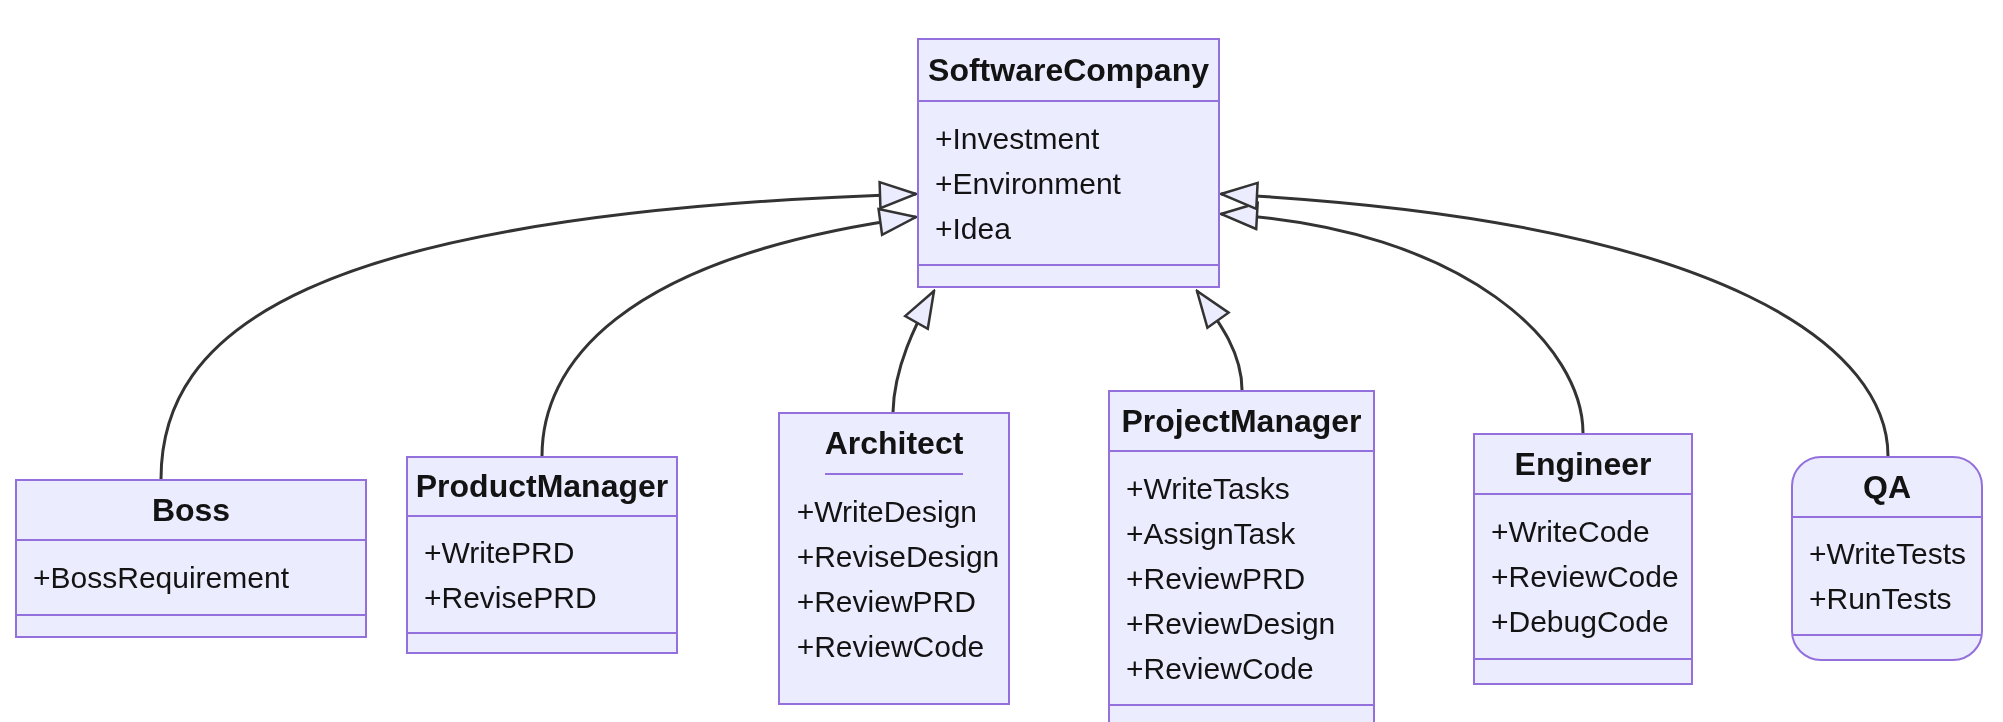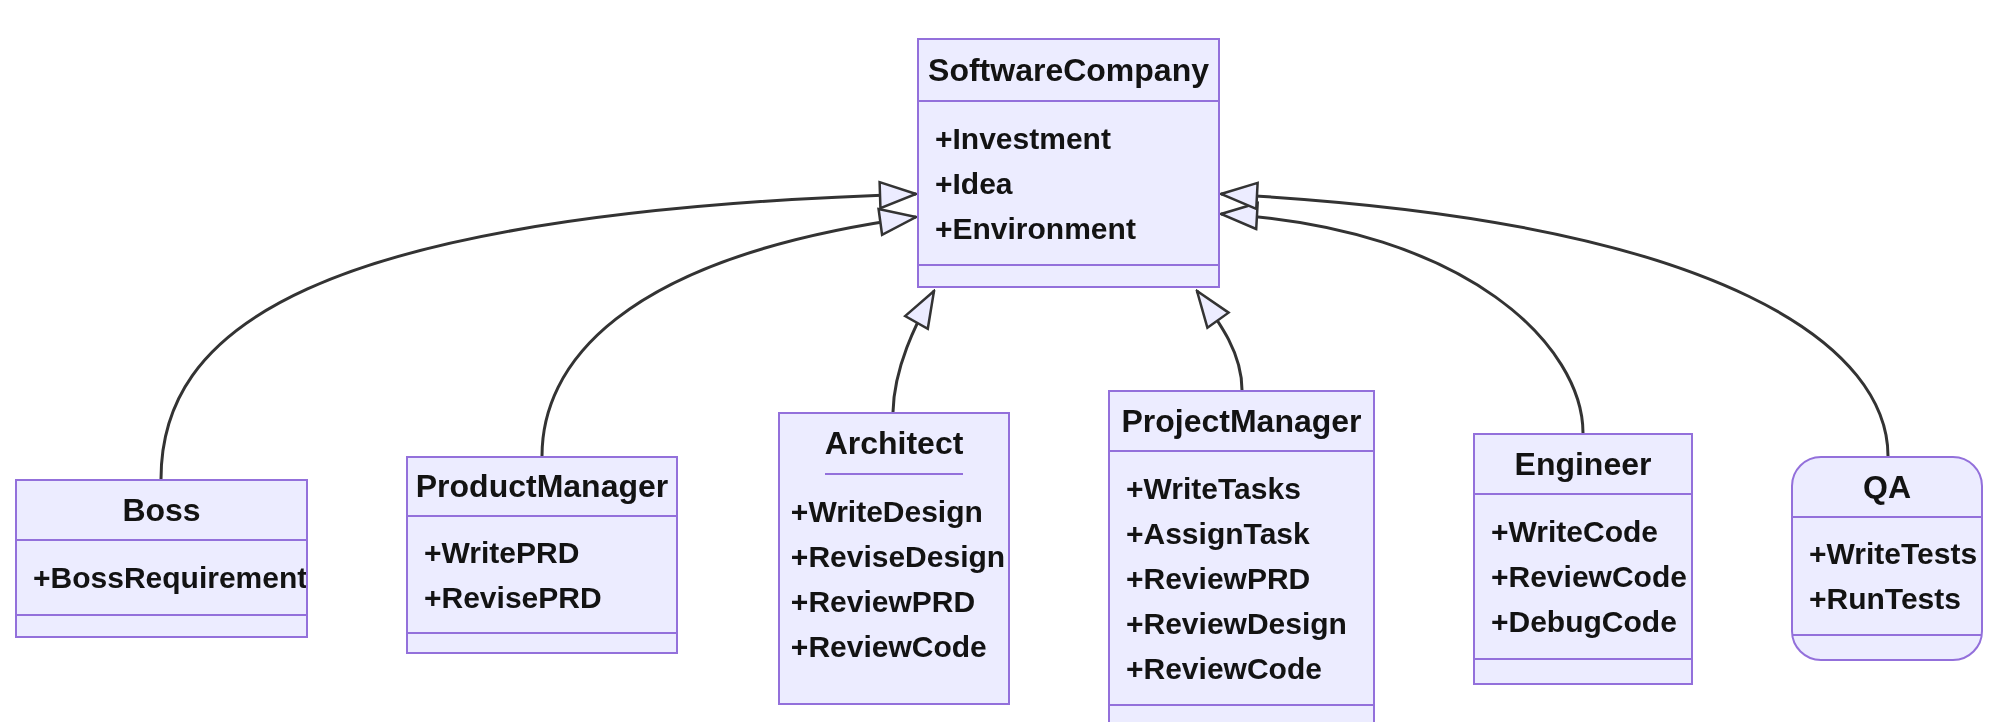--- a/index.html
+++ b/index.html
@@ -39,21 +39,20 @@
   }
   .cls-attrs {
     box-sizing: border-box;
     flex: 1 1 auto;
     display: flex;
     flex-direction: column;
     justify-content: center;
     padding-left: 16px;
     padding-right: 8px;
     overflow: hidden;
-    font-weight: bold;
   }
   .attr {
     font-size: 30px;
     line-height: 45px;
     white-space: nowrap;
   }
   .cls-methods {
     box-sizing: border-box;
     flex: 0 0 auto;
     border-top: 2px solid #9370DB;
@@ -77,27 +76,27 @@
       <path d="M 1242 367 C 1242 330, 1220 300, 1197 268" marker-end="url(#hollowTriangle)"></path>
       <path d="M 1583 410 C 1583 325, 1470 205, 1221 191" marker-end="url(#hollowTriangle)"></path>
       <path d="M 1888 433 C 1888 330, 1740 198, 1221 171" marker-end="url(#hollowTriangle)"></path>
     </g>
   </svg>
 
   <div class="class-box" style="left:917px; top:15px; width:303px; height:250px;">
     <div class="cls-title" style="height:62px">SoftwareCompany</div>
     <div class="cls-attrs">
       <div class="attr">+Investment</div>
+      <div class="attr">+Environment</div>
       <div class="attr">+Idea</div>
-      <div class="attr">+Environment</div>
     </div>
     <div class="cls-methods" style="height:22px"></div>
   </div>
 
-  <div class="class-box" style="left:15px; top:456px; width:293px; height:159px;">
+  <div class="class-box" style="left:15px; top:456px; width:352px; height:159px;">
     <div class="cls-title" style="height:60px">Boss</div>
     <div class="cls-attrs">
       <div class="attr">+BossRequirement</div>
     </div>
     <div class="cls-methods" style="height:22px"></div>
   </div>
 
   <div class="class-box" style="left:406px; top:433px; width:272px; height:198px;">
     <div class="cls-title" style="height:59px">ProductManager</div>
     <div class="cls-attrs">

